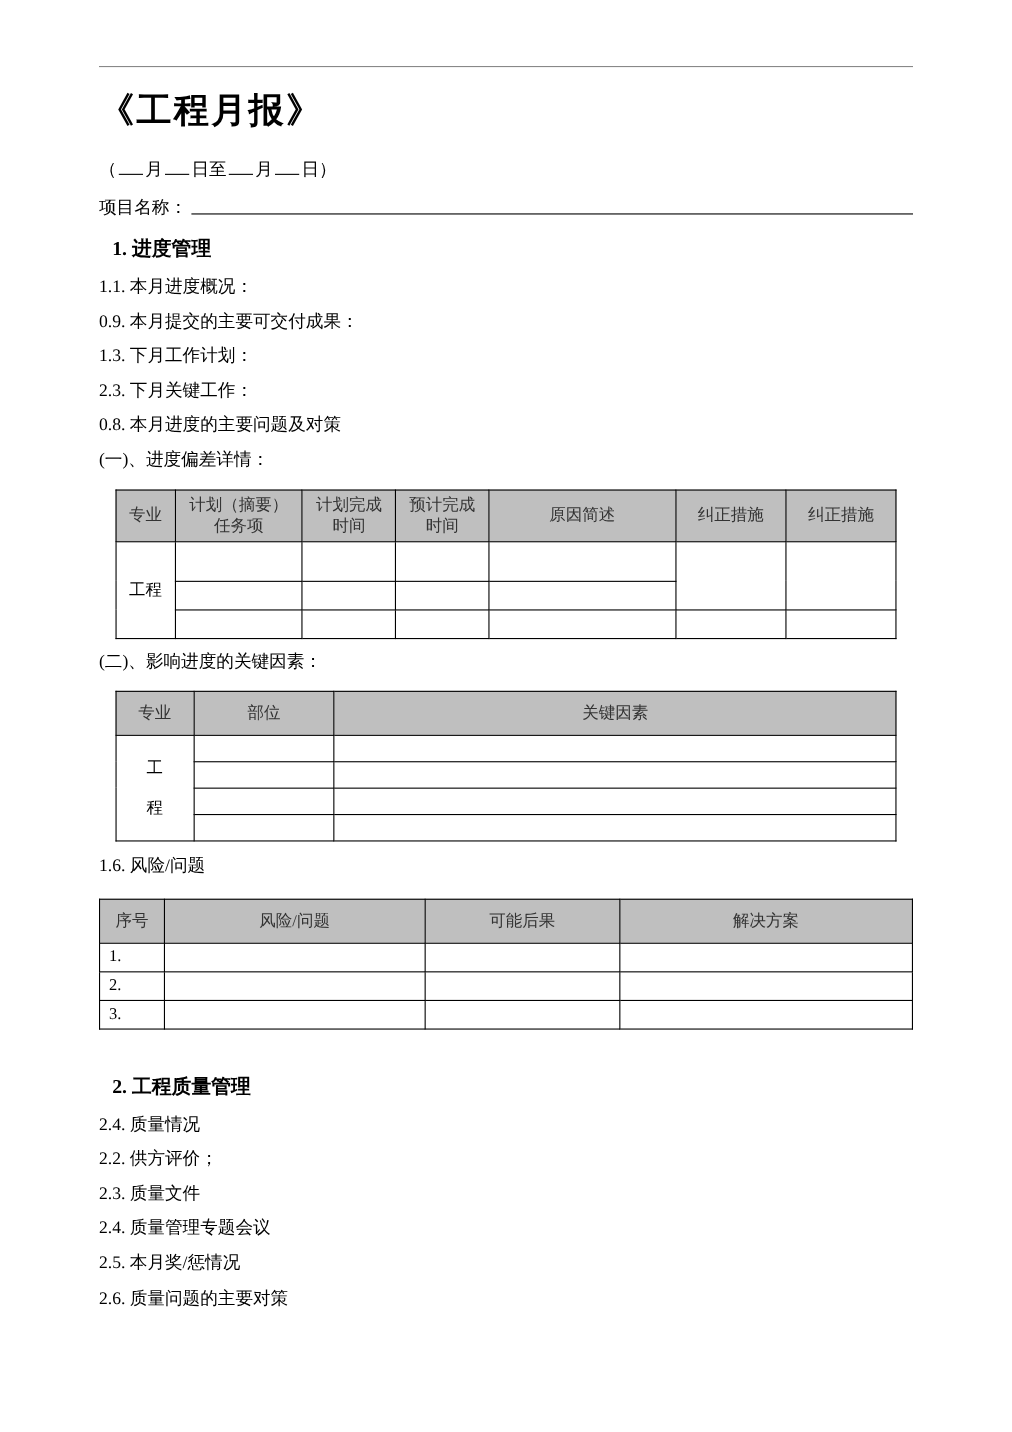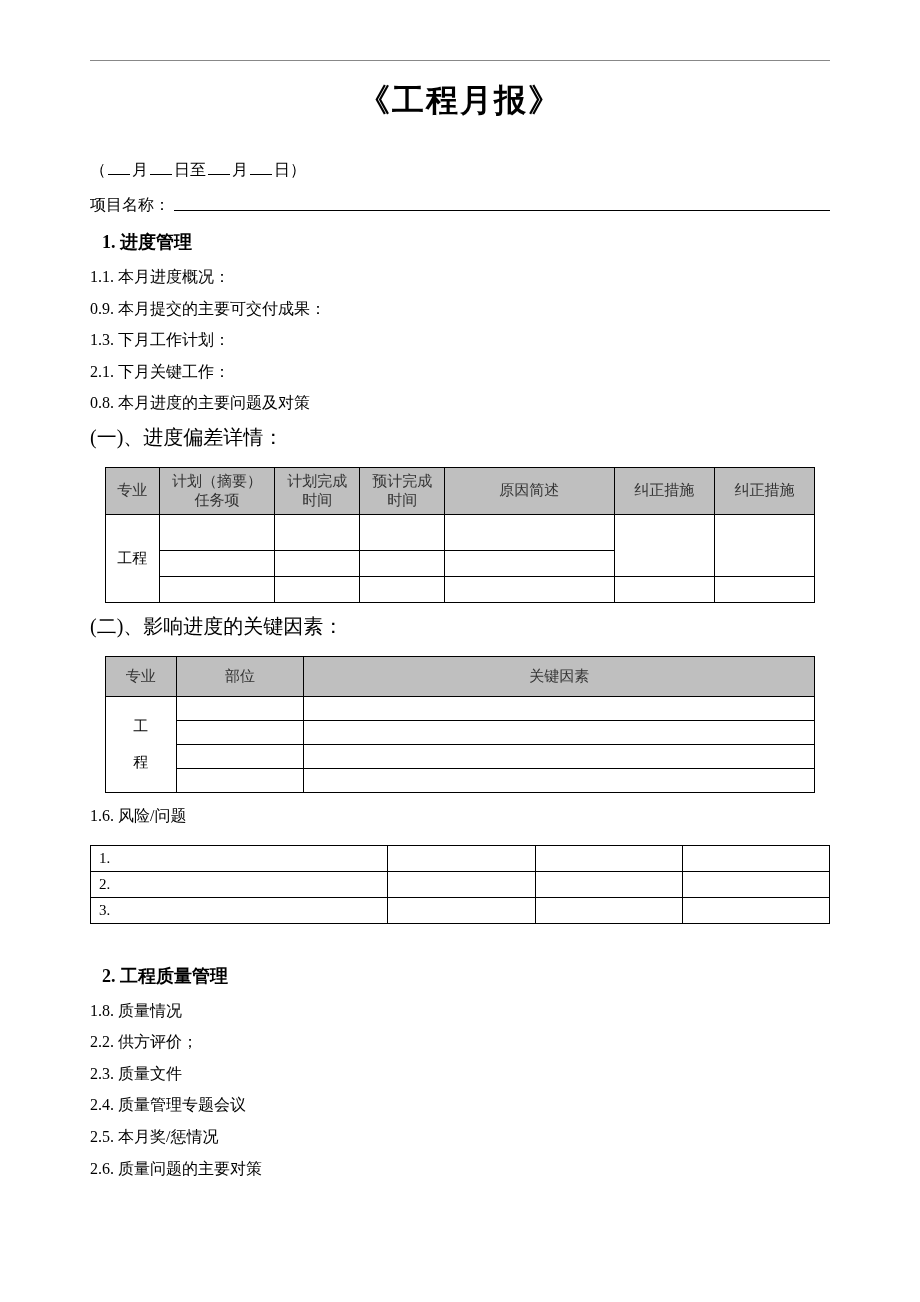--- a/index.html
+++ b/index.html
@@ -10,24 +10,24 @@
       height: 1302px;
       padding: 60px 90px;
       color: #000;
       font-size: 16px;
     }
     .hr-top {
       border-top: 1px solid #888;
       margin-bottom: 18px;
     }
     .title {
-      text-align: center;
+      text-align: left;
       font-size: 32px;
       font-weight: bold;
-      margin-bottom: 36px;
+      margin-bottom: 20px;
       letter-spacing: 2px;
     }
     .subtitle {
       font-size: 16px;
       margin-bottom: 14px;
     }
     .subtitle .u { display:inline-block; border-bottom: 1px solid #000; min-width: 22px; height: 1em; vertical-align: baseline; margin: 0 2px; }
     .project-line {
       font-size: 16px;
       margin-bottom: 14px;
@@ -44,21 +44,21 @@
       font-size: 18px;
       font-weight: bold;
       margin: 6px 0 10px 12px;
     }
     .line {
       font-size: 16px;
       margin: 6px 0;
       line-height: 1.6;
     }
     .sub {
-      font-size: 20px;
+      font-size: 16px;
       margin: 8px 0 6px 0;
     }
     table {
       border-collapse: collapse;
       width: 100%;
       margin: 16px 0 10px 0;
       font-size: 15px;
     }
     th, td {
       border: 1px solid #000;
@@ -105,21 +105,21 @@
 
 <div class="project-line">
   <span>项目名称：</span>
   <span class="uline"></span>
 </div>
 
 <div class="h1">1. 进度管理</div>
 <div class="line indent">1.1. 本月进度概况：</div>
 <div class="line indent">0.9. 本月提交的主要可交付成果：</div>
 <div class="line indent">1.3. 下月工作计划：</div>
-<div class="line indent">2.1. 下月关键工作：</div>
+<div class="line indent">2.3. 下月关键工作：</div>
 <div class="line indent">0.8. 本月进度的主要问题及对策</div>
 
 <div class="sub">(一)、进度偏差详情：</div>
 
 <table class="table1">
   <tbody>
       <tr>
     <th>专业</th>
     <th>计划（摘要）任务项</th>
     <th>计划完成时间</th>
@@ -180,20 +180,26 @@
         <td></td>
         <td></td>
       </tr>
 </tbody>
   </table>
 
 <div class="line">1.6. 风险/问题</div>
 
 <table class="table3">
   <tbody>
+      <tr>
+    <th>序号</th>
+    <th>风险/问题</th>
+    <th>可能后果</th>
+    <th>解决方案</th>
+  </tr>
   <tr>
         <td class="idx">1.</td>
         <td></td>
         <td></td>
         <td></td>
       </tr>
   <tr>
         <td class="idx">2.</td>
         <td></td>
         <td></td>
@@ -204,18 +210,18 @@
         <td></td>
         <td></td>
         <td></td>
       </tr>
 </tbody>
   </table>
 
 <div style="height:24px"></div>
 
 <div class="h1">2. 工程质量管理</div>
-<div class="line">1.8. 质量情况</div>
+<div class="line">2.4. 质量情况</div>
 <div class="line">2.2. 供方评价；</div>
 <div class="line">2.3. 质量文件</div>
 <div class="line">2.4. 质量管理专题会议</div>
 <div class="line">2.5. 本月奖/惩情况</div>
 <div class="line">2.6. 质量问题的主要对策</div>
 
 </body></html>

